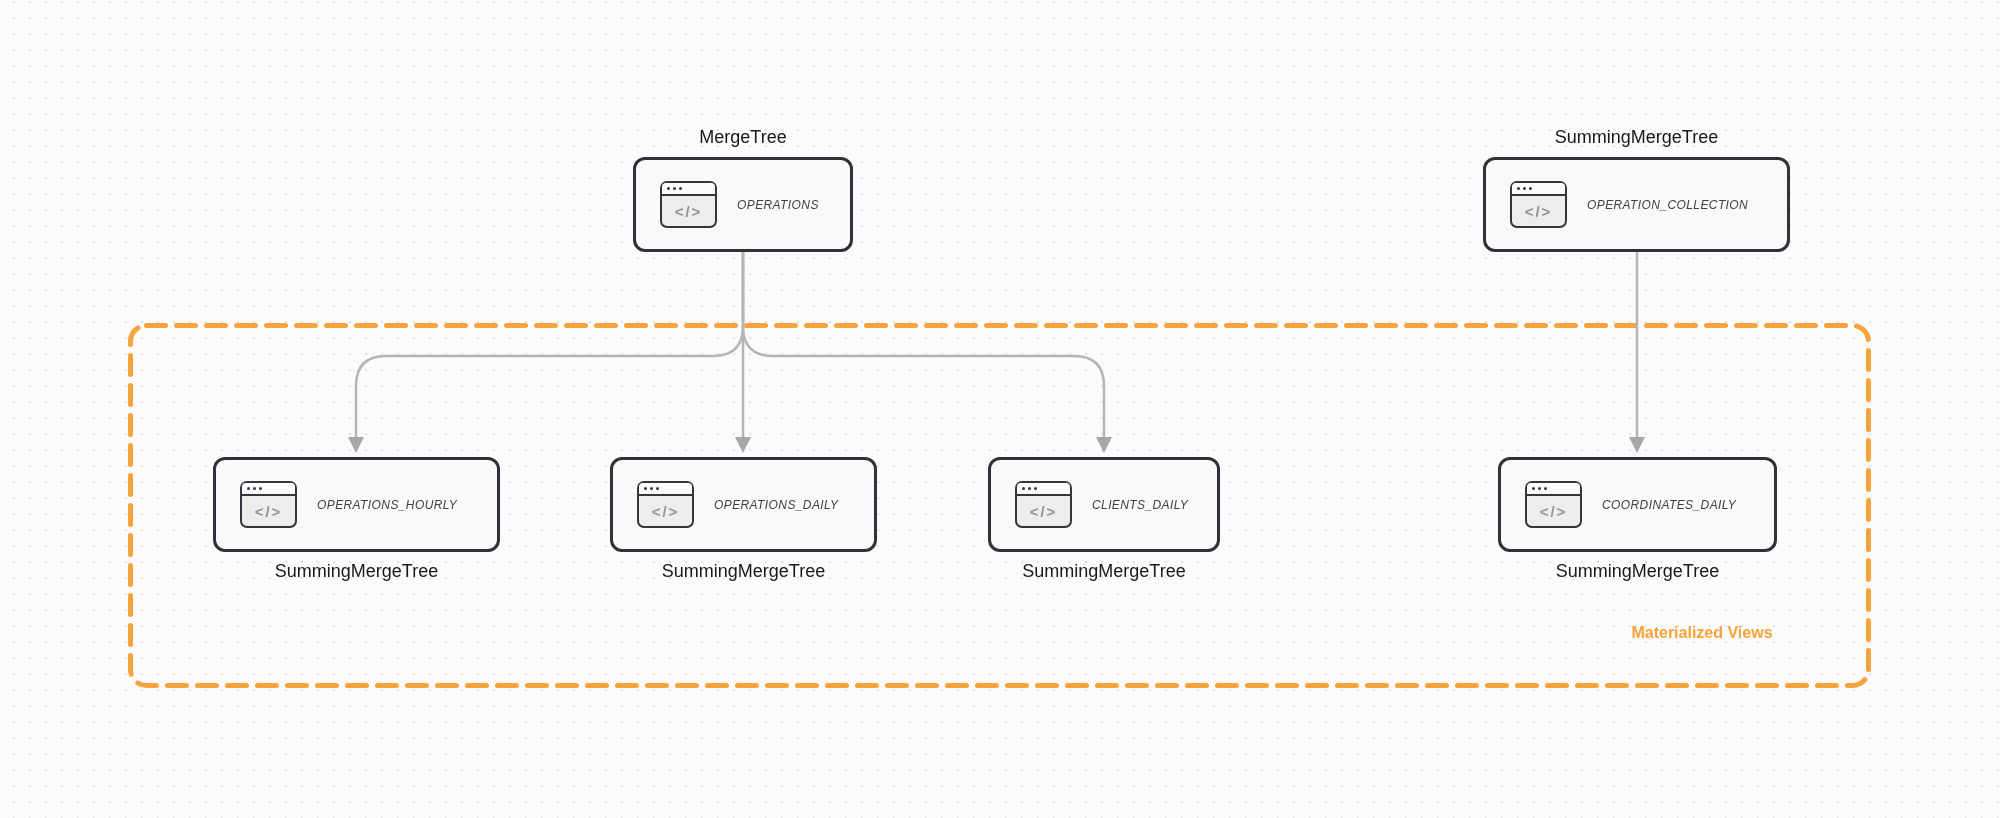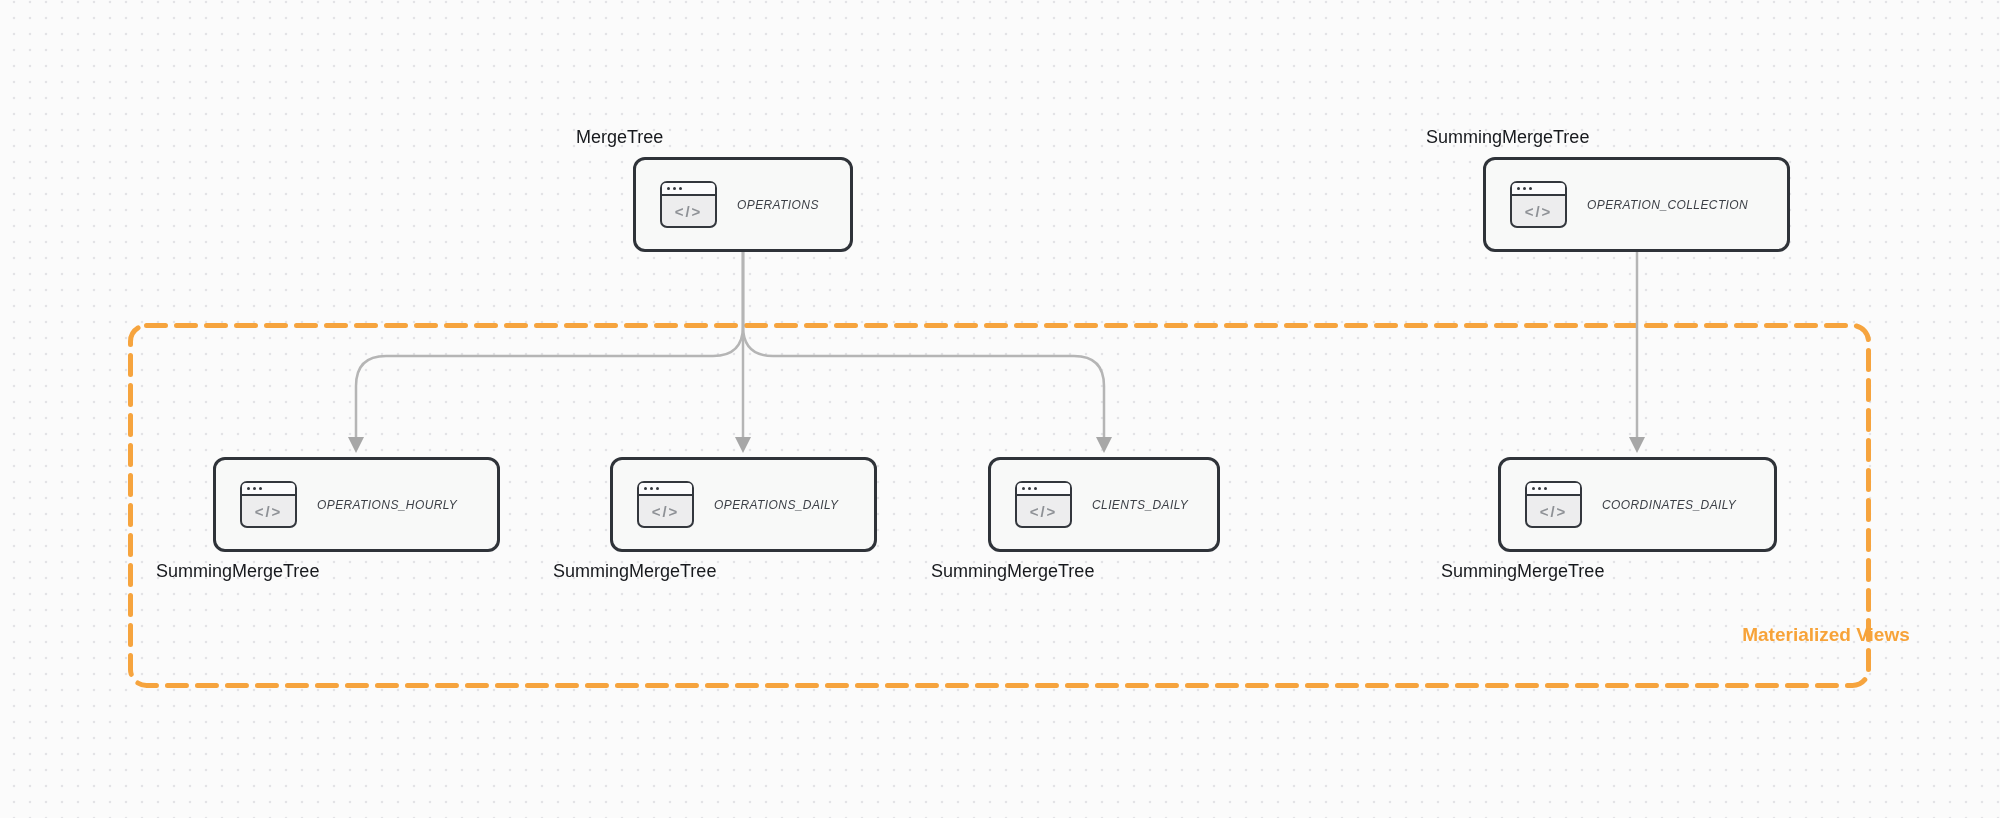--- a/index.html
+++ b/index.html
@@ -22,21 +22,21 @@
     border:3px solid #2f3339;
     border-radius:12px;
     background:#f8f9f8;
     display:flex;
     align-items:center;
     padding-left:24px;
     gap:20px;
   }
   .engine-label {
     position:absolute; left:-60px; right:-60px;
-    text-align:left;
+    text-align:center;
     font-size:18px;
     font-weight:500;
     color:#17191d;
     white-space:nowrap;
   }
   .engine-above { bottom:calc(100% + 12px); }
   .engine-below { top:calc(100% + 12px); }
   .node-title {
     font-style:italic;
     font-size:12px;
@@ -78,23 +78,23 @@
   }
   .code-glyph {
     font-size:15px;
     font-weight:700;
     letter-spacing:2px;
     color:#8e9196;
     font-style:normal;
   }
   .group-label {
     position:absolute;
-    left:1706px; top:624px; width:240px;
+    left:1582px; top:624px; width:240px;
     text-align:center;
-    font-size:19px;
+    font-size:16px;
     font-weight:600;
     color:#f7a339;
     white-space:nowrap;
   }
 </style>
 </head>
 <body>
 
 <div class="canvas">
 

